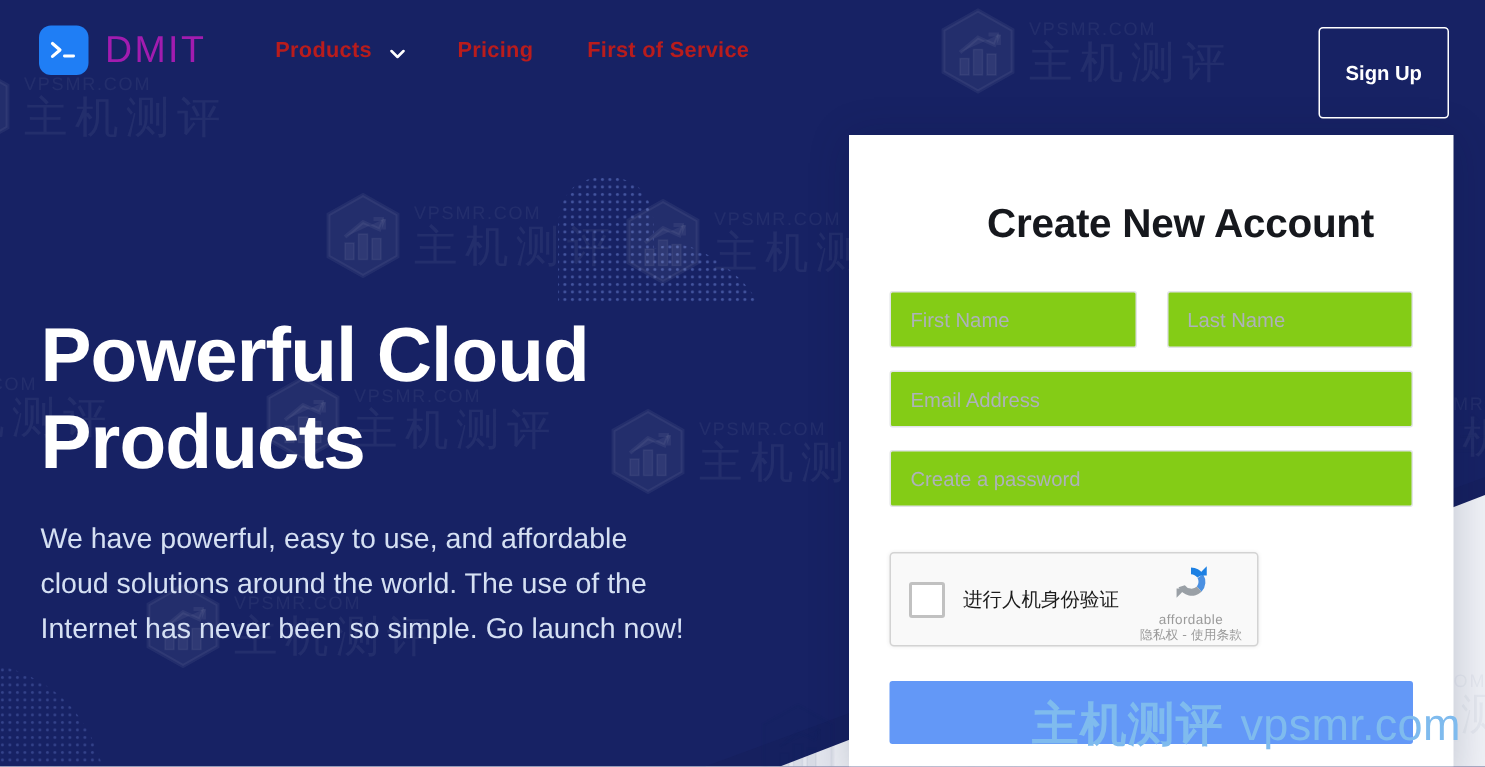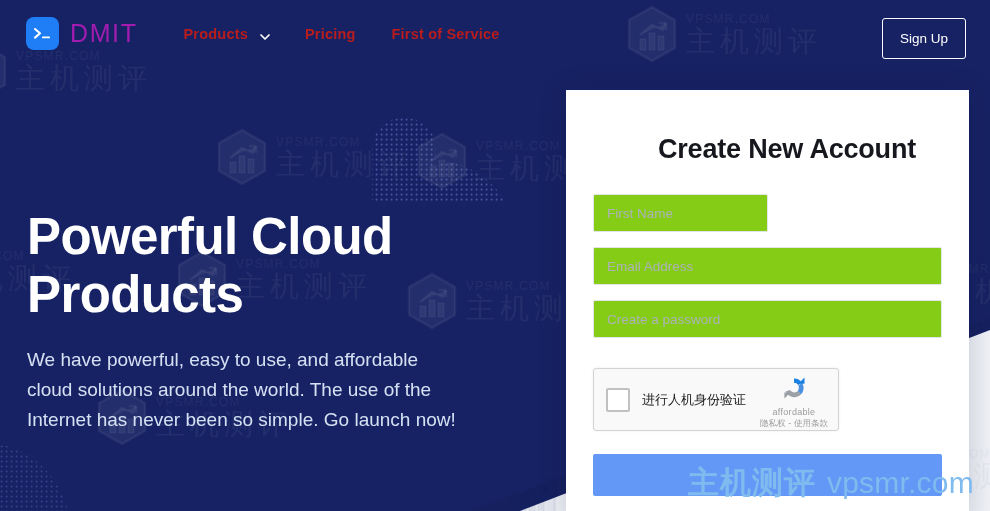--- a/index.html
+++ b/index.html
@@ -139,22 +139,22 @@
     width: 9px; height: 9px;
     display: inline-block;
   }
   .signup-btn {
     position: absolute;
     right: 24px; top: 18px;
     border: 1.6px solid #ffffff;
     border-radius: 3px;
     color: #ffffff;
     font-size: 13.5px;
-    font-weight: normal;
-    padding: 12px 17px;
+    font-weight: bold;
+    padding: 22px 17px;
     background: transparent;
     cursor: pointer;
     font-family: "Liberation Sans", sans-serif;
   }
 
   
   .hero-copy {
     position: absolute;
     left: 27px; top: 208px;
     width: 430px;
@@ -551,20 +551,21 @@
     </div>
     <div class="hero-sub">We have powerful, easy to use, and affordable cloud solutions around the world. The use of the Internet has never been so simple. Go launch now!</div>
   </div>
 
   <div class="card">
     <div class="card-title">Create New Account</div>
 
     <div class="form">
       <div class="row">
         <input class="field half" type="text" placeholder="First Name" style="">
+        <input class="field half" type="text" placeholder="Last Name" style="">
       </div>
 
       <input class="field" type="email" placeholder="Email Address" style="">
 
       <input class="field" type="password" placeholder="Create a password" style="">
 
       <div class="recaptcha">
         <div class="rc-box"></div>
         <div class="rc-label">进行人机身份验证</div>
         <div class="rc-brand">

